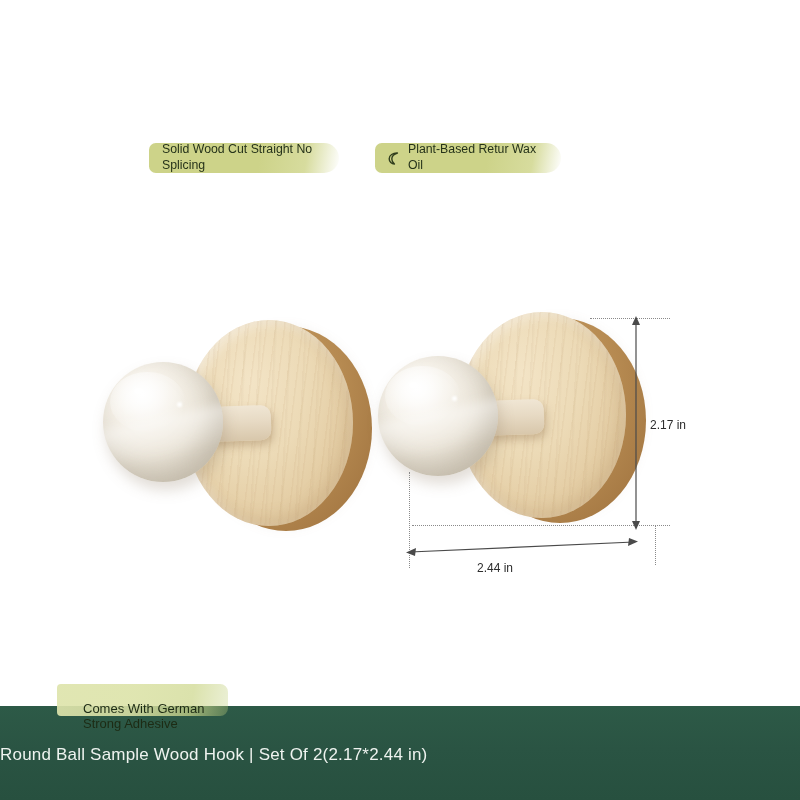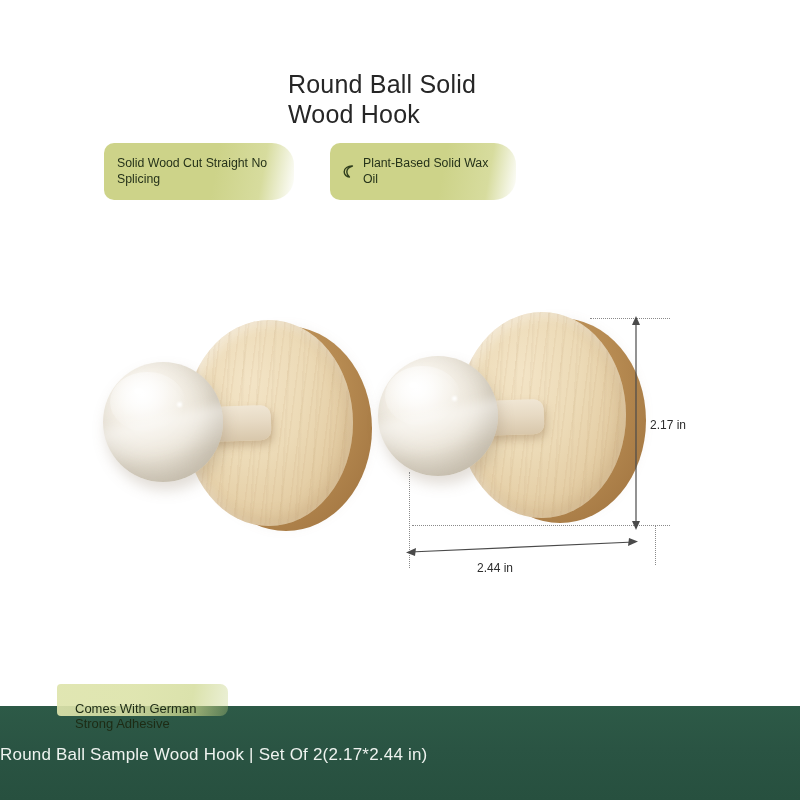--- a/index.html
+++ b/index.html
@@ -18,28 +18,29 @@
     left:288px; top:70px; width:400px;
     font-size:25px; line-height:1.18;
     color:#262626; letter-spacing:.2px;
     white-space:pre-line;
   }
 
   
   .badges{position:absolute;left:0;top:143px;width:800px;height:52px;}
   .badge{
     position:absolute; top:0;
-    height:57px;
+    height:30px;
     border-radius:10px 22px 22px 10px;
     display:flex;align-items:center;
     padding:0 14px 0 13px;
     box-sizing:border-box;
     color:#26331a;
     font-size:12.3px;
     line-height:1.28;
+    margin-left:45px;
   }
   .badge .btxt{white-space:pre-line;}
   .badge-1{left:104px;width:190px;
     background:linear-gradient(100deg,#cdd389 0%,#cdd389 58%,#d7dc9e 82%,rgba(226,230,180,0) 100%);
   }
   .badge-2{left:330px;width:186px;padding-left:11px;
     background:linear-gradient(100deg,#cdd389 0%,#cdd389 60%,#d7dc9e 84%,rgba(226,230,180,0) 100%);
   }
   .badge-3{left:518px;width:195px;
     background:linear-gradient(102deg,#cdd389 0%,#cdd389 52%,#d2d894 72%,#dde1ab 88%,rgba(230,233,190,.35) 100%);
@@ -121,48 +122,46 @@
   }
   .banner-caption{
     position:absolute;left:0;top:745px;width:800px;
     text-align:left;color:#eef3ef;font-size:17px;letter-spacing:.2px;
   }
   .adhesive-badge{
     position:absolute;left:57px;top:684px;width:171px;height:32px;
     border-radius:4px 8px 8px 4px;
     background:linear-gradient(100deg, rgba(222,228,172,.92) 0%, rgba(219,226,166,.88) 45%, rgba(205,215,140,.72) 78%, rgba(190,205,120,.30) 100%);
     box-sizing:border-box;
-    padding:2px 6px 0 18px;
+    padding:2px 6px 0 26px;
     color:#1d2b14;font-size:13px;line-height:1.16;
     white-space:pre-line;
     z-index:3;
   }
 </style>
 </head>
 <body>
 
 <div id="stage">
 
-  <div class="title">Round Ball Solid
-Wood Hook</div>
 
   <div class="badges">
 
     <div class="badge badge-1">
       <span class="btxt">Solid Wood Cut Straight No
 Splicing</span>
     </div>
 
     <div class="badge badge-2">
       <span class="leaf-icon">
         <svg viewBox="0 0 16 16" width="15" height="15" aria-hidden="true">
           <path d="M12.2 2.2 C7.4 2.0 3.4 4.6 3.4 8.2 C3.4 11.4 6.0 13.8 9.0 13.8 C7.2 12.4 6.2 10.6 6.2 8.4 C6.2 5.8 8.4 3.4 12.2 2.2 Z" fill="none" stroke="#2f3d1c" stroke-width="1.5" stroke-linejoin="round"></path>
         </svg>
       </span>
-      <span class="btxt">Plant-Based Solid Wax Oil</span>
+      <span class="btxt">Plant-Based Retur Wax Oil</span>
     </div>
 
   </div>
 
   <div class="scene">
 
     <div class="hook">
       <div class="disc-shadow" style="left:192px;top:20px;width:185px;height:215px;"></div>
 
       <div class="disc-back" style="left:200px;top:26px;width:172px;height:205px;"></div>

